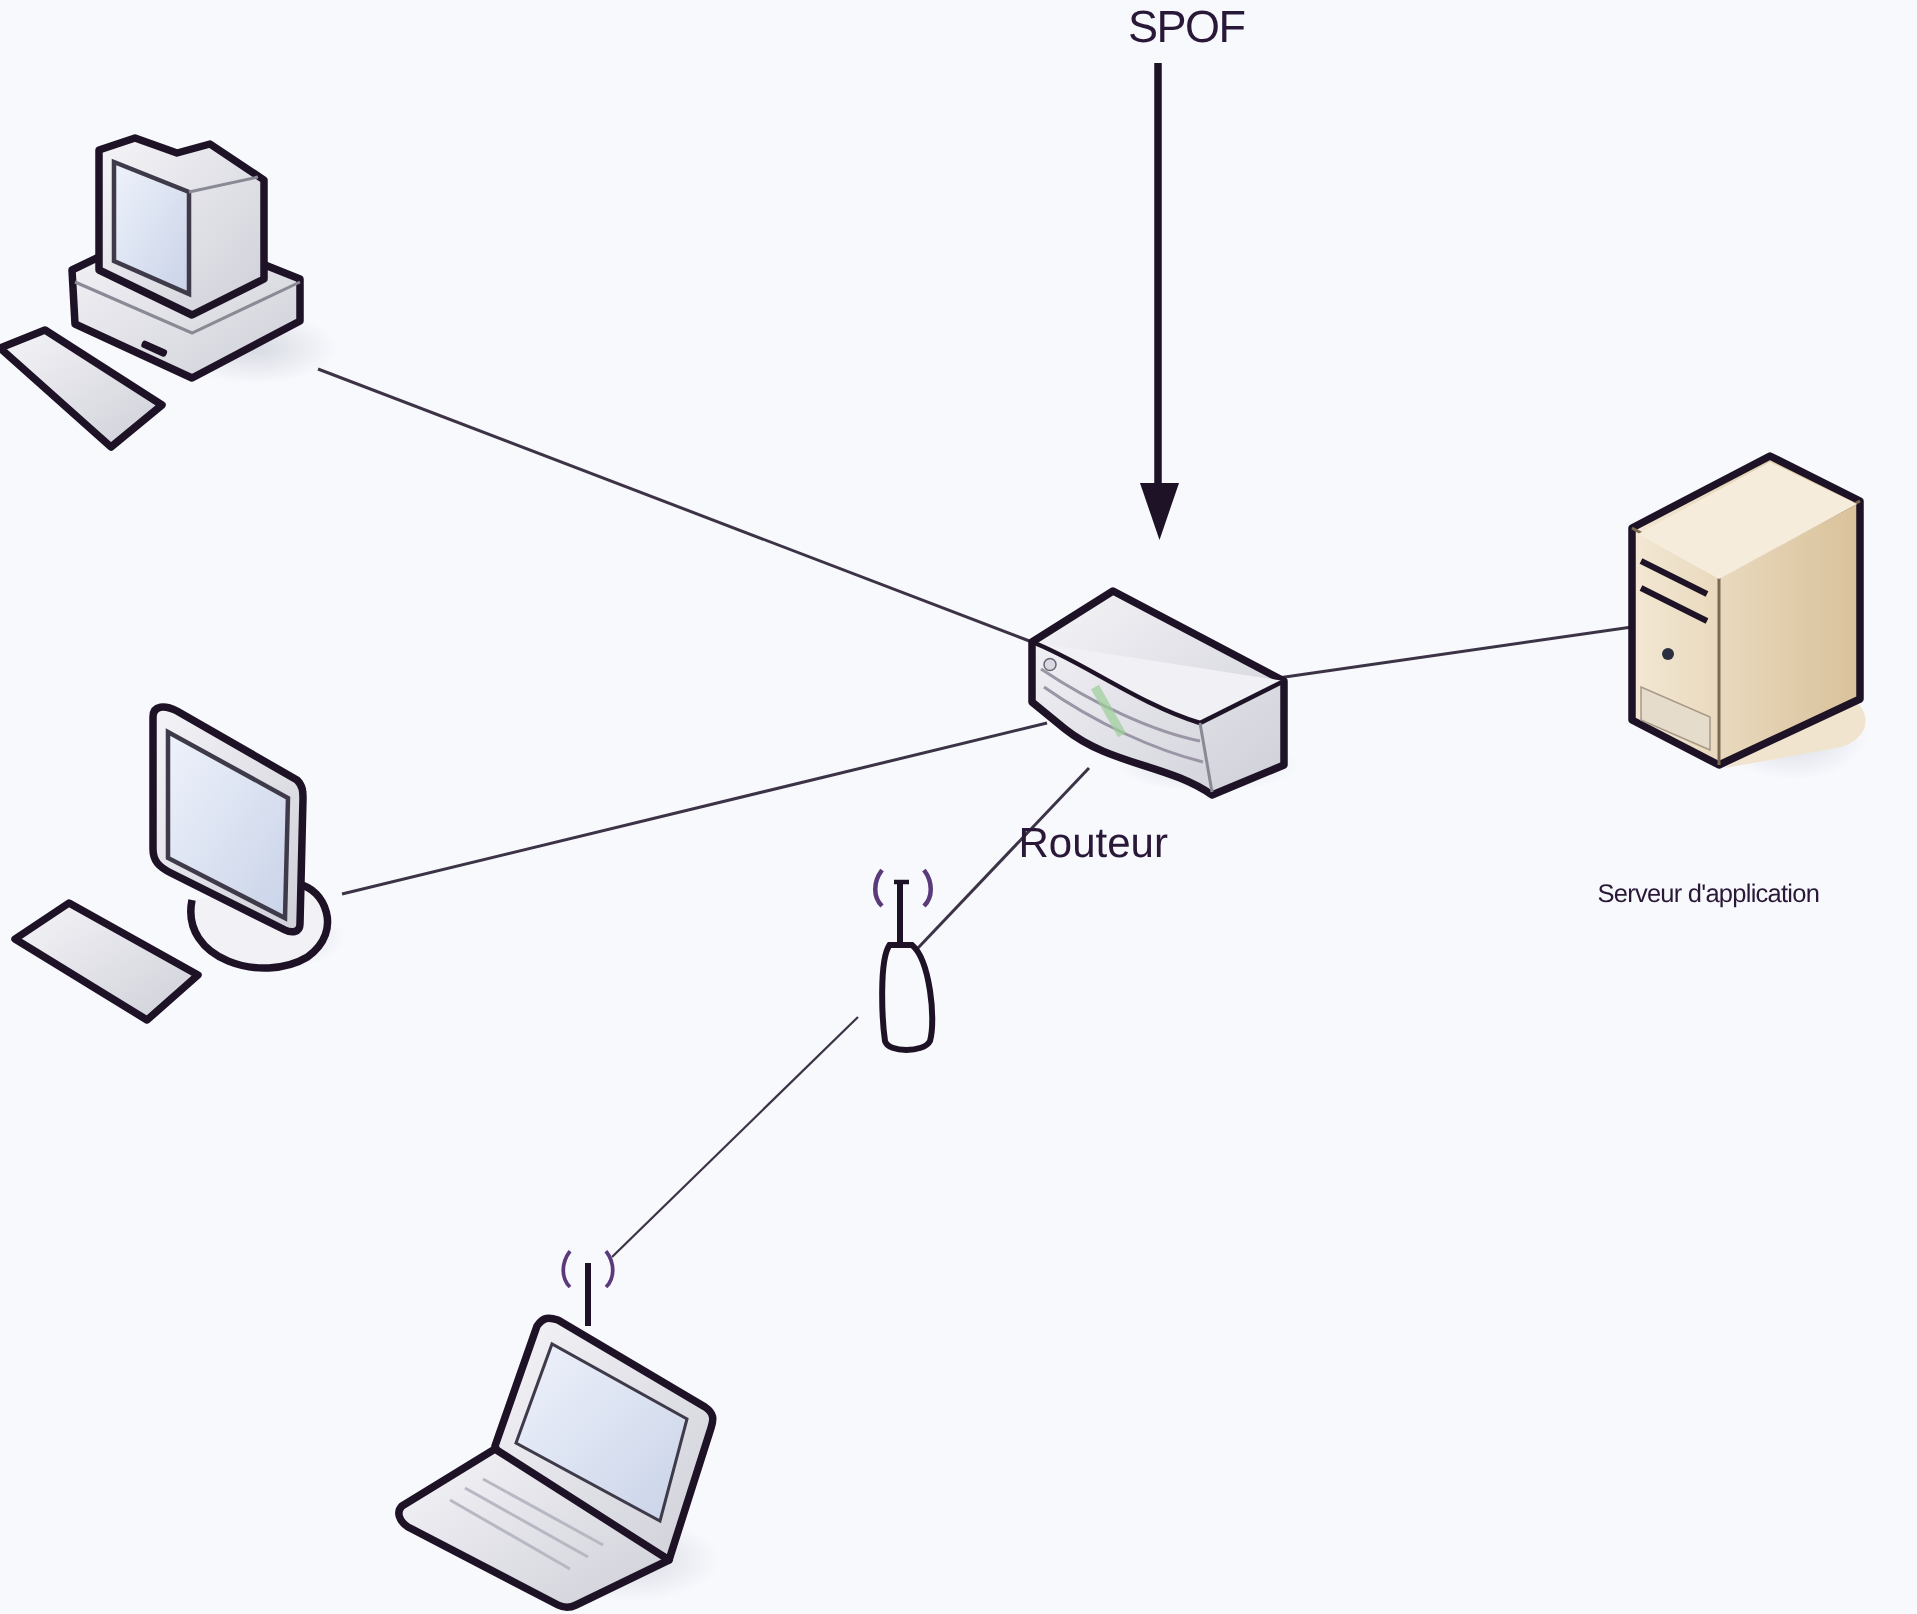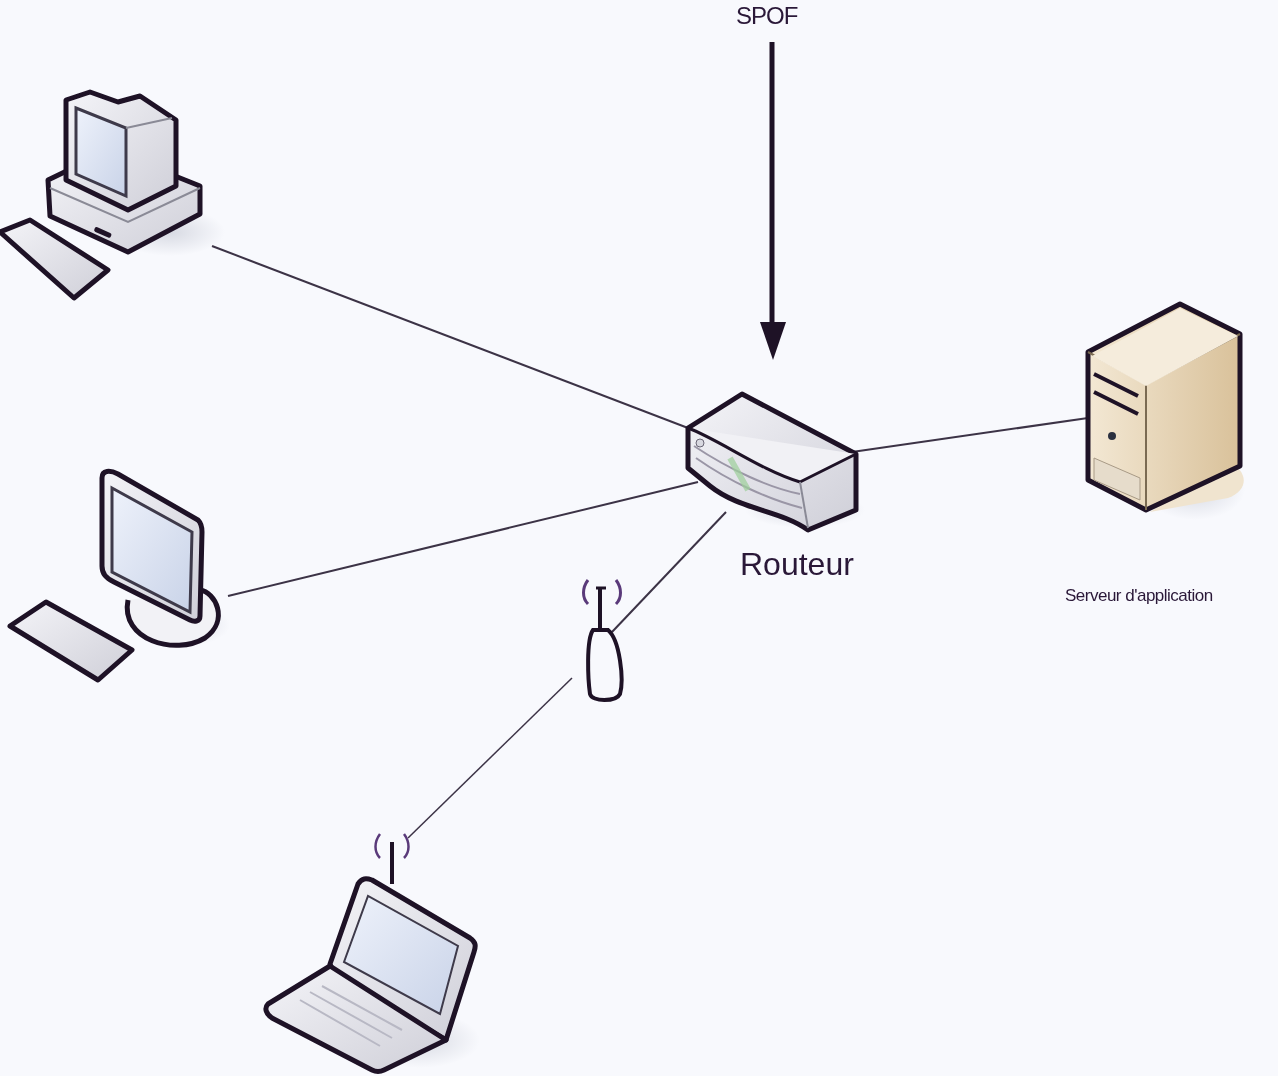--- a/index.html
+++ b/index.html
@@ -7,22 +7,22 @@
     width: 1278px; height: 1076px; overflow: hidden;
     background: #f8f9fd;
     font-family: "Liberation Sans", sans-serif;
     position: relative;
   }
   #diagram { position: absolute; left: 0; top: 0; width: 1278px; height: 1076px; }
   .label {
     position: absolute; color: #2a1838; white-space: nowrap;
     font-family: "Liberation Sans", sans-serif;
   }
-  #spof-label { left: 736px; top: 2px; font-size: 24px; letter-spacing: -1px; }
-  #router-label { left: 740px; top: 546px; font-size: 32px; letter-spacing: 0px; }
+  #spof-label { left: 752px; top: 2px; font-size: 30px; letter-spacing: -1px; }
+  #router-label { left: 679px; top: 546px; font-size: 28px; letter-spacing: 0px; }
   #server-label { left: 1065px; top: 562px; font-size: 17px; letter-spacing: -0.5px; margin-top: 24px; }
 </style>
 </head>
 <body>
 
 <svg id="diagram" viewBox="0 0 1278 1076" xmlns="http://www.w3.org/2000/svg">
   <defs>
     <linearGradient id="gray-grad" x1="0" y1="0" x2="1" y2="1">
       <stop offset="0" stop-color="#f4f4f8"></stop>
       <stop offset="1" stop-color="#cfcfd8"></stop>

